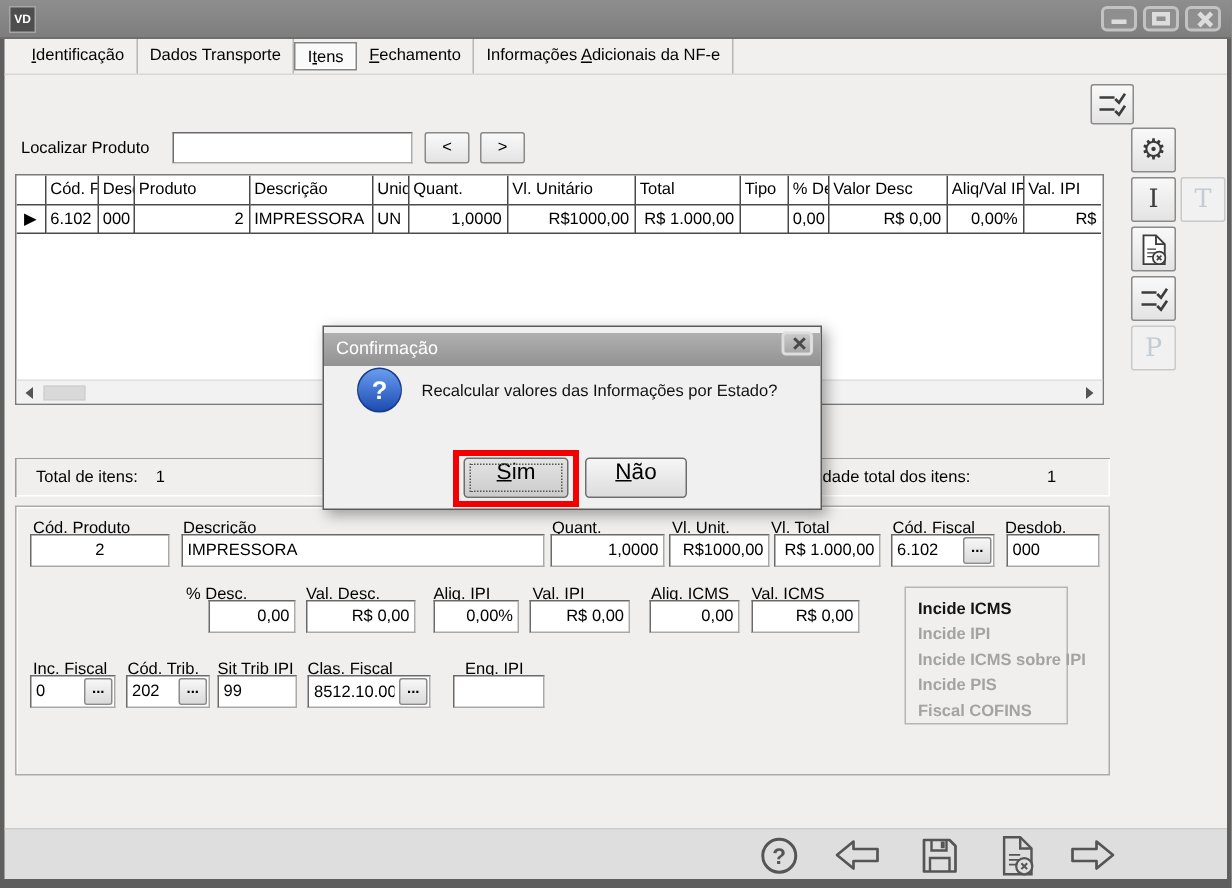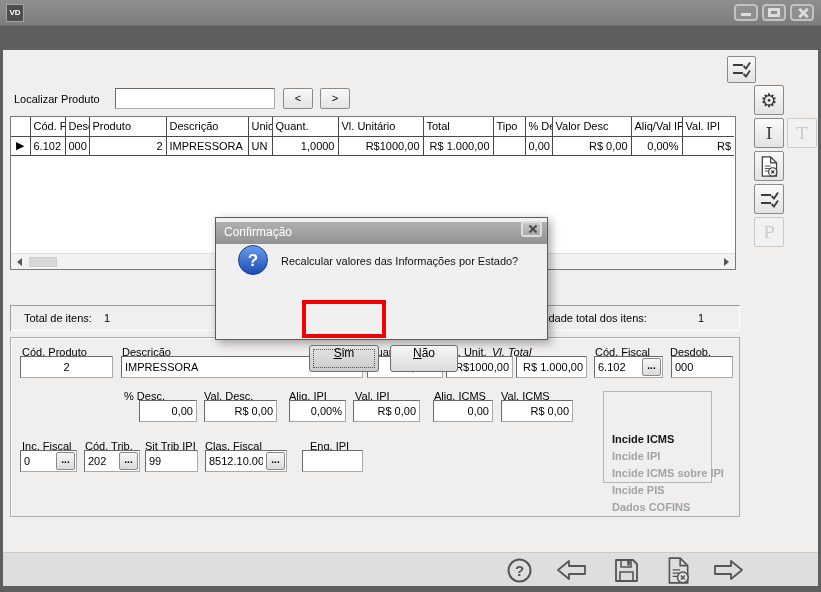--- a/index.html
+++ b/index.html
@@ -70,39 +70,39 @@
     display:flex;align-items:center;}
   .fldgrp input{border:none;flex:1;min-width:0;font-size:11px;padding:0 3px;background:transparent;}
   .browse{width:19px;height:18px;margin-right:1px;flex:0 0 19px;background:linear-gradient(#f7f7f7,#dadada);
     border:1px solid #8a8a8a;border-radius:2px;font-size:10px;font-weight:bold;line-height:14px;text-align:center;cursor:pointer;}
   .groupbox{position:absolute;border:1px solid #9c9c9c;}
   .legend{position:absolute;top:-7px;left:4px;background:#f0efee;font-size:11px;padding:0 2px;white-space:nowrap;}
   .radio{width:11px;height:11px;border:1px solid #5a5a5a;border-radius:50%;background:#fff;display:inline-block;vertical-align:-2px;}
   .radiolbl{font-size:11px;margin-left:4px;}
   .incbox{position:absolute;left:603px;top:391px;width:109px;height:92px;border:1px solid #b5b5b5;padding:6px 0 0 8px;}
   .incitem{font-size:11px;font-weight:bold;line-height:17px;color:#a3a3a3;white-space:nowrap;}
-  .incitem.on{color:#141414;margin-top:33px;}
+  .incitem.on{color:#141414;}
 
   
   .toolbar{position:absolute;left:3px;top:552px;width:815px;height:34px;background:#dedede;border-top:1px solid #cbcbcb;}
   .toolbtn{position:absolute;top:3px;width:36px;height:28px;display:flex;align-items:center;justify-content:center;cursor:pointer;}
 
   
   .dialog{position:absolute;left:215px;top:217px;width:333px;height:123px;background:#f0f0f0;
     border:1px solid #5c5c5c;box-shadow:3px 3px 9px rgba(0,0,0,.35);z-index:40;}
   .dlgtitle{position:absolute;left:0;top:4px;width:100%;height:22px;background:linear-gradient(#b0b0b0,#929292);
     color:#fff;font-size:12px;line-height:21px;padding-left:8px;}
   .dlgclose{position:absolute;right:5px;top:3px;width:21px;height:16px;background:linear-gradient(#c9c9c9,#a8a8a8);
     border:2px solid #dedede;border-radius:3px;cursor:pointer;}
   .qicon{position:absolute;left:22px;top:27px;width:30px;height:30px;border-radius:50%;
     background:linear-gradient(#6a9cf0,#1c4cb2);border:1px solid #143c8a;color:#fff;font-weight:bold;
     font-size:17px;text-align:center;line-height:29px;}
   .dlgmsg{position:absolute;left:65px;top:37px;width:260px;font-size:11px;color:#111;}
   .dlgbtn{position:absolute;top:87px;height:27px;background:linear-gradient(#f6f6f6,#dcdcdc);
-    border:1px solid #6d6d6d;border-radius:3px;font-size:12px;text-align:center;cursor:pointer;margin-top:40px;}
+    border:1px solid #6d6d6d;border-radius:3px;font-size:15px;text-align:center;cursor:pointer;}
   .dlgbtn.focused{background:linear-gradient(#e4e4e4,#cbcbcb);outline:1px dotted #555;outline-offset:-5px;}
   .redrect{position:absolute;left:86px;top:82px;width:84px;height:38px;border:4px solid #f40000;z-index:45;pointer-events:none;}
 
   svg{display:block;}
 </style>
 </head>
 <body>
 
 <div id="screen">
 
@@ -115,20 +115,27 @@
       <span class="glyph-max"></span>
     </div>
     <div class="winbtn" style="left:790px;">
       <span>
         <span class="xbar a" style="left:10px;top:1px;width:3px;height:12px;"></span>
         <span class="xbar b" style="left:10px;top:1px;width:3px;height:12px;"></span>
       </span>
     </div>
   </div>
 
+  <div class="tabbar">
+    <div class="tab"><u>I</u>dentificação</div>
+    <div class="tab">Dados Transporte</div>
+    <div class="tab selected">I<u>t</u>ens</div>
+    <div class="tab"><u>F</u>echamento</div>
+    <div class="tab">Informações <u>A</u>dicionais da NF-e</div>
+  </div>
 
   <div class="content"></div>
 
   <div class="sidebtn btn3d" style="left:727px;top:56px;width:29px;height:27px;">
     <svg width="21" height="19" viewBox="0 0 21 19">
       <path d="M2 5 H12 M2 13 H12" stroke="#3d3d3d" stroke-width="1.8" fill="none"></path>
       <path d="M12.5 6 L15 8.5 L19 2.5" stroke="#3d3d3d" stroke-width="1.8" fill="none"></path>
       <path d="M12.5 14 L15 16.5 L19 10.5" stroke="#3d3d3d" stroke-width="1.8" fill="none"></path>
     </svg>
   </div>
@@ -239,21 +246,21 @@
   <div class="bigpanel"></div>
 
   <div class="lbl" style="left:22px;top:346px;">Cód. Produto</div>
   <input class="fld ta-c" style="left: 20px; top: 356px; width: 93px;" value="2">
   <div class="lbl" style="left:122px;top:346px;">Descrição</div>
   <input class="fld" style="left: 121px; top: 356px; width: 242px;" value="IMPRESSORA">
   <div class="lbl" style="left:368px;top:346px;">Quant.</div>
   <input class="fld ta-r" style="left: 367px; top: 356px; width: 76px;" value="1,0000">
   <div class="lbl" style="left:448px;top:346px;">Vl. Unit.</div>
   <input class="fld ta-r" style="left: 446px; top: 356px; width: 67px;" value="R$1000,00">
-  <div class="lbl" style="left:492px;top:346px;font-style:italic;">Vl. Total</div>
+  <div class="lbl" style="left:514px;top:346px;">Vl. Total</div>
   <input class="fld ta-r" style="left: 516px; top: 356px; width: 71px;" value="R$ 1.000,00">
   <div class="lbl" style="left:595px;top:346px;">Cód. Fiscal</div>
   <div class="fldgrp" style="left:594px;top:356px;width:69px;">
     <input value="6.102" style="">
     <span class="browse">...</span>
   </div>
   <div class="lbl" style="left:670px;top:346px;">Desdob.</div>
   <input class="fld" style="left: 671px; top: 356px; width: 62px;" value="000">
 
   <div class="lbl" style="left:124px;top:390px;">% Desc.</div>
@@ -267,21 +274,21 @@
   <div class="lbl" style="left:434px;top:390px;">Aliq. ICMS</div>
   <input class="fld ta-r" style="left: 433px; top: 400px; width: 60px;" value="0,00">
   <div class="lbl" style="left:501px;top:390px;">Val. ICMS</div>
   <input class="fld ta-r" style="left: 501px; top: 400px; width: 72px;" value="R$ 0,00">
 
   <div class="incbox">
     <div class="incitem on">Incide ICMS</div>
     <div class="incitem">Incide IPI</div>
     <div class="incitem">Incide ICMS sobre IPI</div>
     <div class="incitem">Incide PIS</div>
-    <div class="incitem">Dados COFINS</div>
+    <div class="incitem">Fiscal COFINS</div>
   </div>
 
   <div class="lbl" style="left:22px;top:440px;">Inc. Fiscal</div>
   <div class="fldgrp" style="left:20px;top:450px;width:57px;">
     <input value="0" style="">
     <span class="browse">...</span>
   </div>
   <div class="lbl" style="left:85px;top:440px;">Cód. Trib.</div>
   <div class="fldgrp" style="left:84px;top:450px;width:56px;">
     <input value="202" style="">

